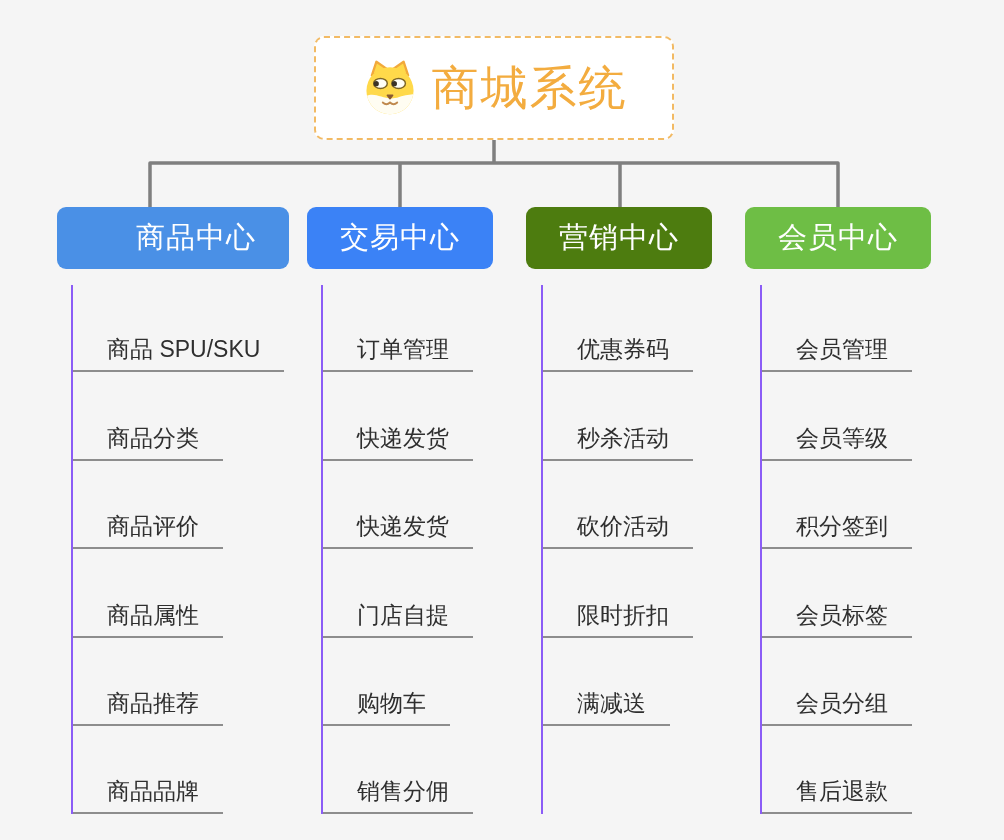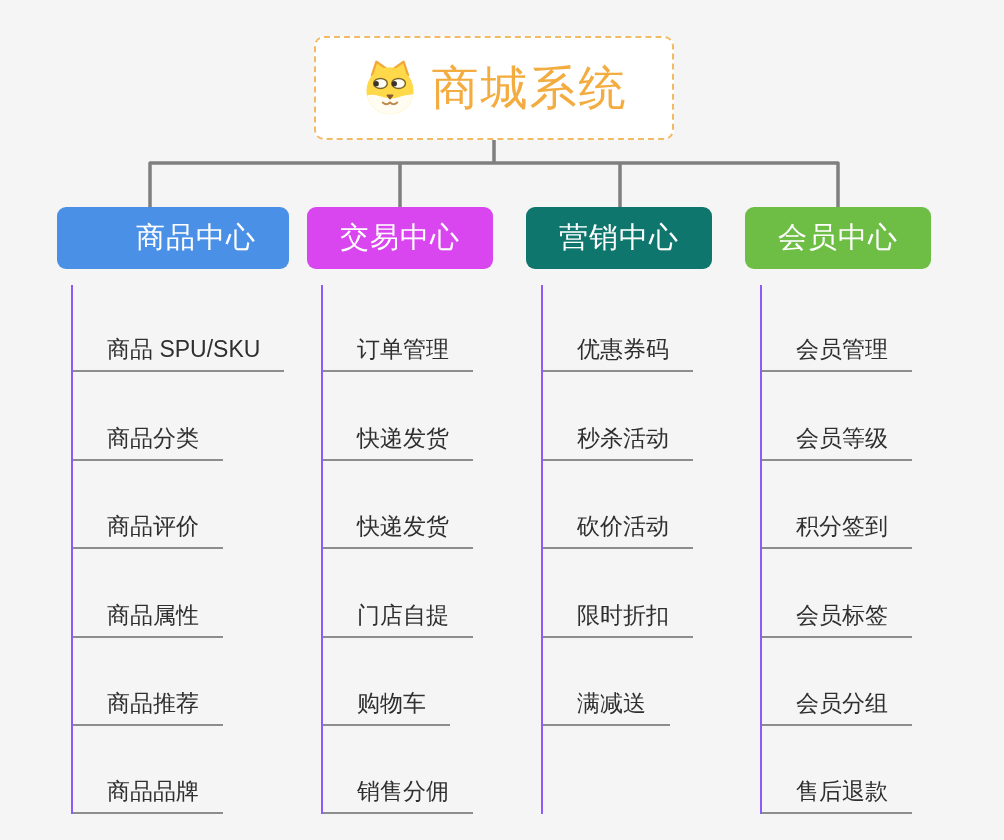--- a/index.html
+++ b/index.html
@@ -116,24 +116,24 @@
       <circle cx="36.8" cy="27.3" r="2.9" fill="#3b3326"></circle>
       <path d="M29 40 h6 l-3 4 z" fill="#8a5a32" stroke="#8a5a32" stroke-width="1.5" stroke-linejoin="round"></path>
       <path d="M24 48 q4 4 8 0 q4 4 8 0" fill="none" stroke="#c08a4f" stroke-width="2" stroke-linecap="round"></path>
     </svg>
     <span class="root-title">商城系统</span>
   </div>
 
   <div class="branch-box b0" style="background-color: rgb(74, 144, 230); padding-left: 46px;">
     <span>商品中心</span>
   </div>
-  <div class="branch-box b1" style="background-color: #d946ef;">
+  <div class="branch-box b1" style="background-color: #3b82f6;">
     <span>交易中心</span>
   </div>
-  <div class="branch-box b2" style="background-color: #0f766e;">
+  <div class="branch-box b2" style="background-color: #4d7c0f;">
     <span>营销中心</span>
   </div>
   <div class="branch-box b3" style="background-color: rgb(110, 190, 69);">
     <span>会员中心</span>
   </div>
 
   <div class="leaf-col c0">
     <div class="leaf">商品 SPU/SKU</div>
     <div class="leaf">商品分类</div>
     <div class="leaf">商品评价</div>

